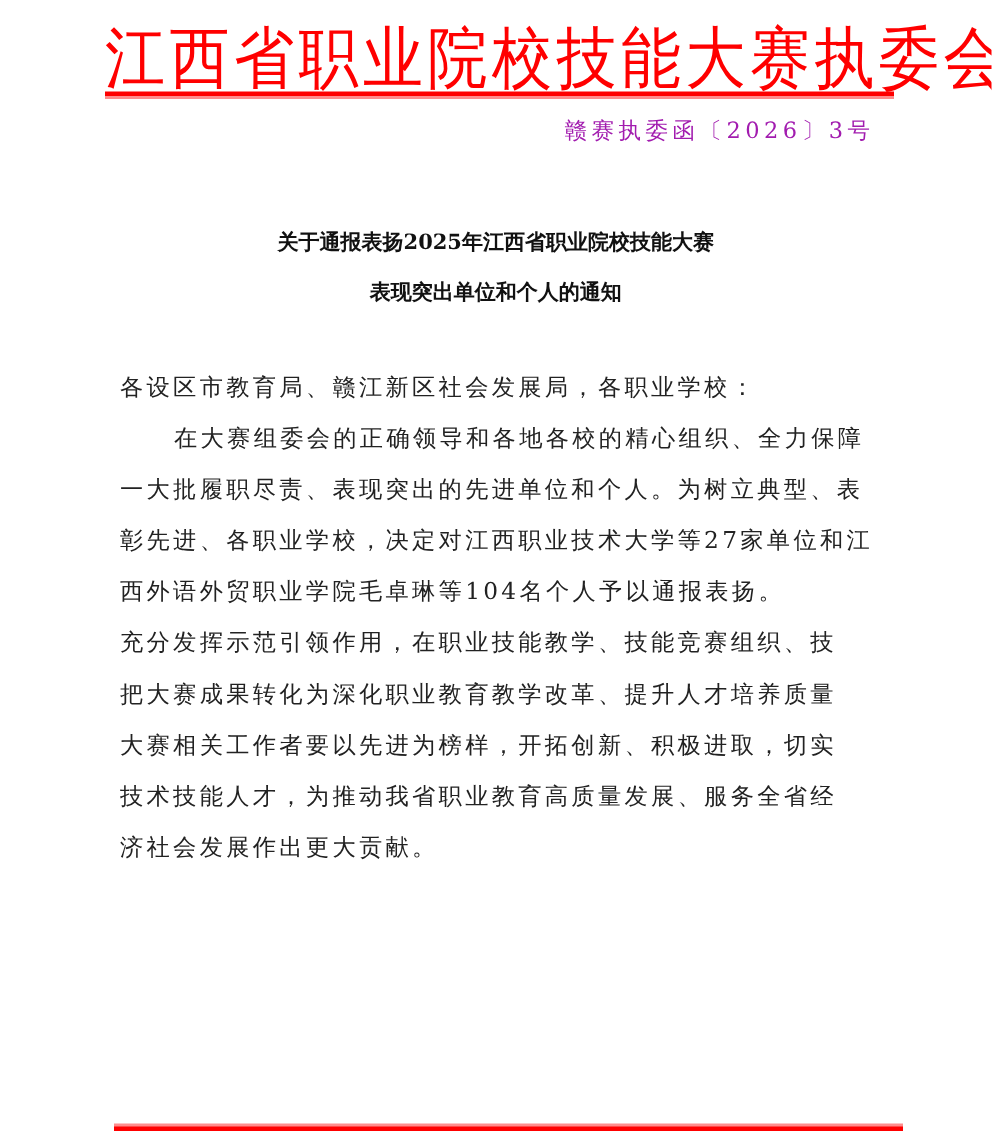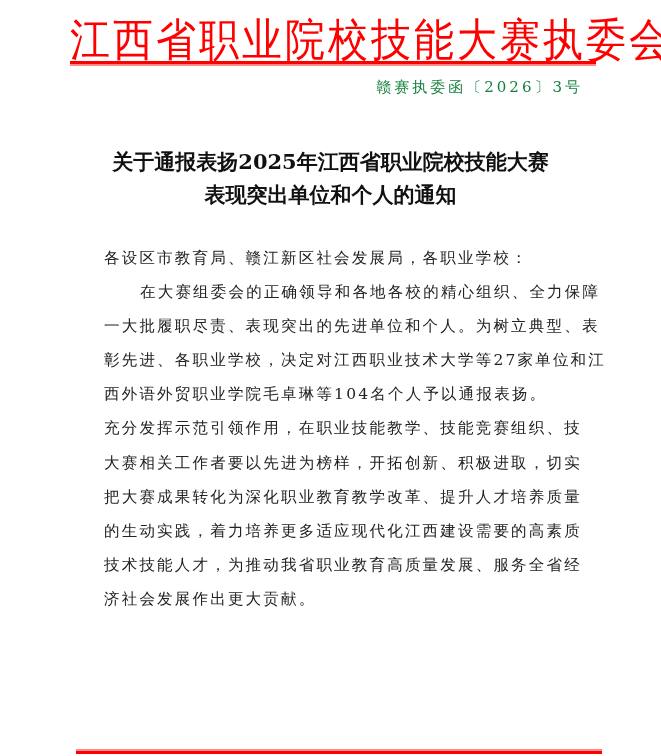--- a/index.html
+++ b/index.html
@@ -49,51 +49,50 @@
     box-shadow: 0 -2px 0 0 #ff8c8c;
   }
   .doc-number {
     position: absolute;
     right: 78px;
     top: 77px;
     height: 20px;
     line-height: 20px;
     font-size: 15px;
     letter-spacing: 3px;
-    color: #15803d;
+    color: #a21caf;
     white-space: nowrap;
   }
   .doc-title {
     position: absolute;
     left: 0;
     width: 661px;
     text-align: center;
     font-weight: bold;
-    font-size: 21px;
+    font-size: 14px;
     line-height: 34px;
     color: #111;
     white-space: nowrap;
   }
   .doc-title.l1 { top: 145px; }
   .doc-title.l2 { top: 178px; }
   .body-text {
     position: absolute;
     left: 80px;
     top: 241px;
     width: 510px;
     font-size: 15.5px;
     line-height: 34.1px;
     letter-spacing: 2.2px;
     color: #222;
   }
   .body-line {
     display: block;
     height: 34.1px;
     white-space: nowrap;
-    margin-left: 24px;
   }
   .indent {
     padding-left: 36px;
   }
 </style>
 </head>
 <body>
 
 <div class="masthead">江西省职业院校技能大赛执委会</div>
 <div class="red-rule top"></div>
@@ -103,20 +102,19 @@
 <div class="doc-title l1">关于通报表扬2025年江西省职业院校技能大赛</div>
 <div class="doc-title l2">表现突出单位和个人的通知</div>
 
 <div class="body-text">
   <span class="body-line">各设区市教育局、赣江新区社会发展局，各职业学校：</span>
   <span class="body-line indent">在大赛组委会的正确领导和各地各校的精心组织、全力保障</span>
   <span class="body-line">一大批履职尽责、表现突出的先进单位和个人。为树立典型、表</span>
   <span class="body-line">彰先进、各职业学校，决定对江西职业技术大学等27家单位和江</span>
   <span class="body-line">西外语外贸职业学院毛卓琳等104名个人予以通报表扬。</span>
   <span class="body-line">充分发挥示范引领作用，在职业技能教学、技能竞赛组织、技</span>
+  <span class="body-line">把大赛成果转化为深化职业教育教学改革、提升人才培养质量</span>
   <span class="body-line">大赛相关工作者要以先进为榜样，开拓创新、积极进取，切实</span>
-  <span class="body-line">把大赛成果转化为深化职业教育教学改革、提升人才培养质量</span>
-  <span class="body-line">的生动实践，着力培养更多适应现代化江西建设需要的高素质</span>
   <span class="body-line">技术技能人才，为推动我省职业教育高质量发展、服务全省经</span>
   <span class="body-line">济社会发展作出更大贡献。</span>
 </div>
 
 <div class="red-rule bottom"></div>
 
 </body></html>

